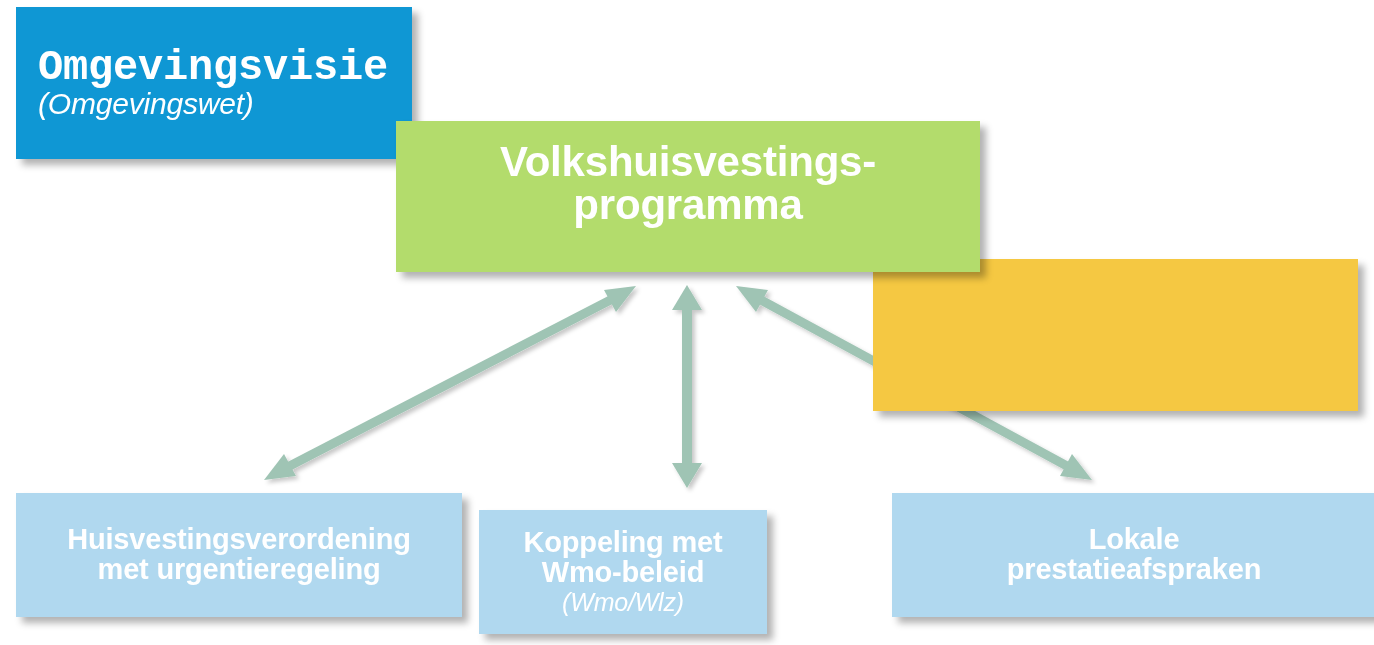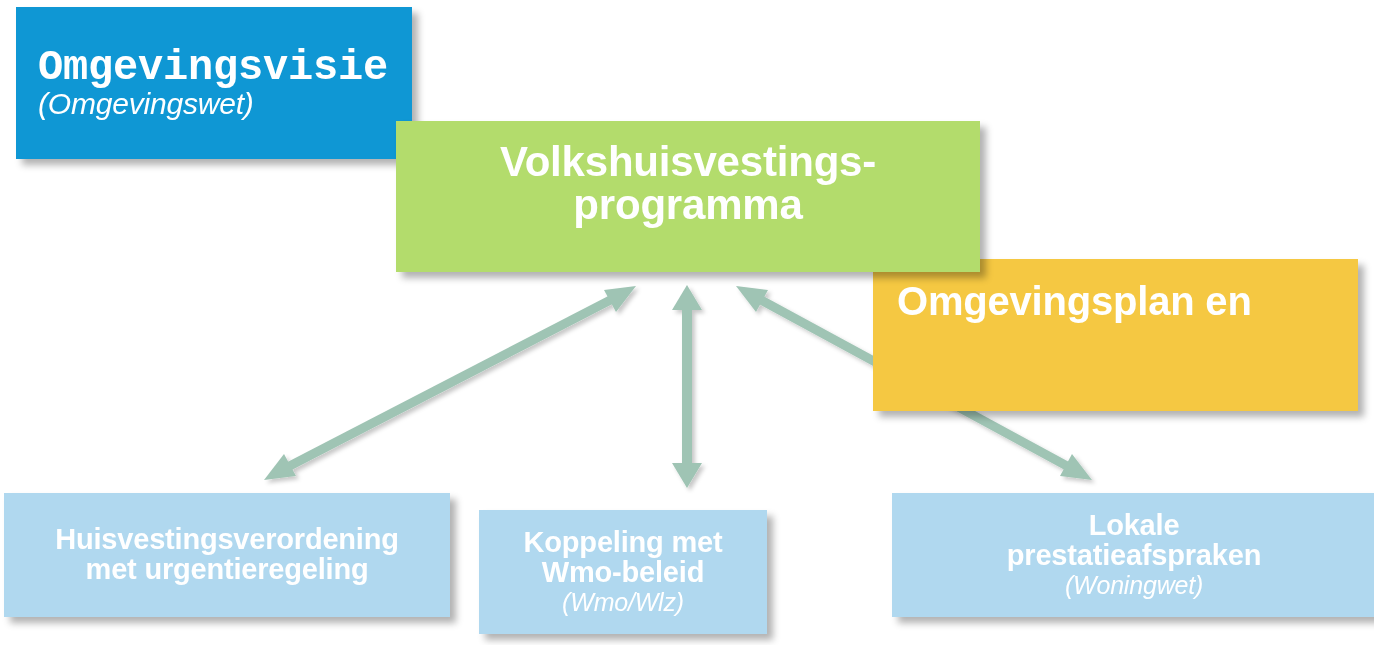--- a/index.html
+++ b/index.html
@@ -80,21 +80,21 @@
   
   .box-bottom {
     top: 493px;
     height: 124px;
     background: #b0d8ef;
     justify-content: center;
   }
   .box-bottom .title { font-size: 29px; }
   .box-bottom .subtitle { font-size: 25px; margin-top: 2px; }
 
-  #box-huisvestingsverordening { left: 4px;  width: 446px; }
+  #box-huisvestingsverordening { left: 16px;  width: 446px; }
   #box-koppeling-wmo           { left: 479px; width: 288px; margin-top: 17px; }
   #box-lokale-prestatie        { left: 892px; width: 484px; }
 
   #arrow-layer {
     position: absolute;
     left: 0; top: 0;
     width: 1374px; height: 645px;
     pointer-events: none;
   }
   
@@ -137,33 +137,31 @@
     <div class="title">Omgevingsvisie</div>
     <div class="subtitle">(Omgevingswet)</div>
   </div>
 
   <div class="box" id="box-volkshuisvestingsprogramma">
     <div class="title">Volkshuisvestings-</div>
     <div class="title">programma</div>
   </div>
 
   <div class="box" id="box-omgevingsplan">
-    <div class="title">Omgevingsplan en</div>
   </div>
 
   <div class="box box-bottom" id="box-huisvestingsverordening">
     <div class="title">Huisvestingsverordening</div>
     <div class="title">met urgentieregeling</div>
   </div>
 
   <div class="box box-bottom" id="box-koppeling-wmo">
     <div class="title">Koppeling met</div>
     <div class="title">Wmo-beleid</div>
     <div class="subtitle">(Wmo/Wlz)</div>
   </div>
 
   <div class="box box-bottom" id="box-lokale-prestatie">
     <div class="title">Lokale</div>
     <div class="title">prestatieafspraken</div>
-    <div class="subtitle">(Woningwet)</div>
   </div>
 
 </div>
 
 </body></html>

